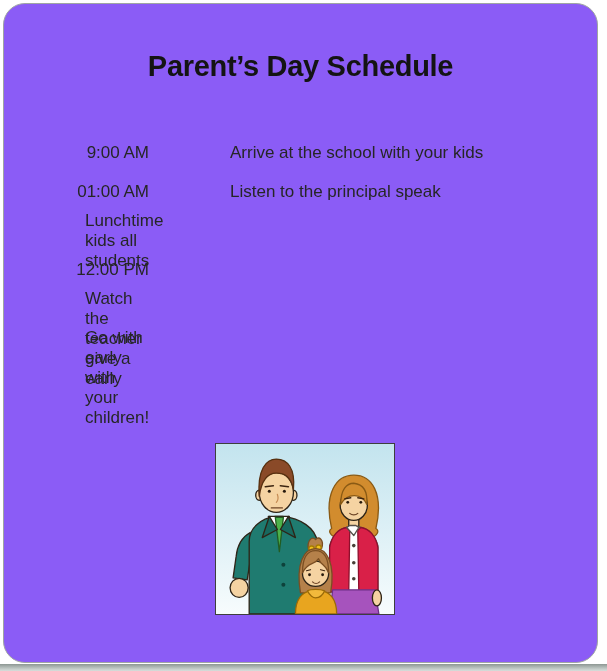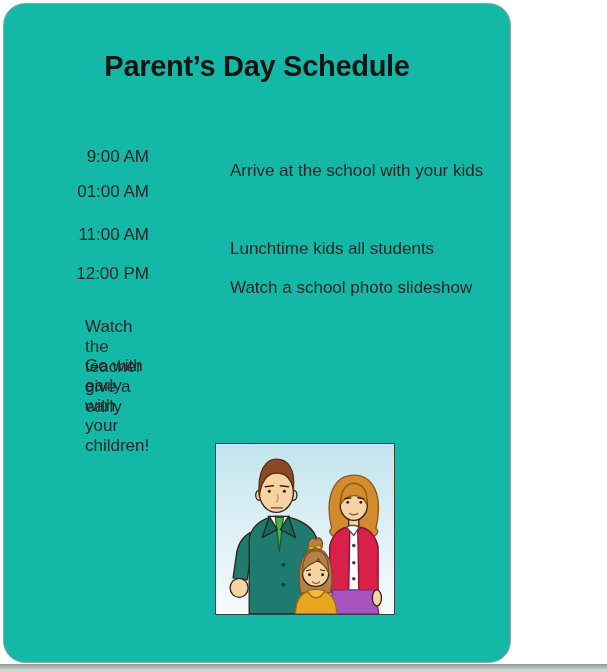--- a/index.html
+++ b/index.html
@@ -23,24 +23,24 @@
     left: 0;
     top: 664px;
     width: 607px;
     height: 7px;
     background: linear-gradient(to bottom, #8d9793, #c4ccc9 70%, #d7dddb);
   }
   .card {
     position: absolute;
     left: 3px;
     top: 3px;
-    width: 508px;
+    width: 595px;
     height: 660px;
     box-sizing: border-box;
-    background: #14b8a6;
+    background: #8b5cf6;
     border: 1.5px solid #9fa5a3;
     border-radius: 22px;
   }
   .title {
     position: absolute;
     top: 46px;
     left: 0;
     width: 100%;
     text-align: center;
     font-size: 29px;
@@ -62,21 +62,20 @@
   }
   .time {
     text-align: right;
     font-size: 17px;
     color: #262626;
   }
   .act {
     padding-left: 81px;
     font-size: 17px;
     color: #262626;
-    margin-top: 28px;
   }
   .pic {
     position: absolute;
     left: 211px;
     top: 439px;
     width: 180px;
     height: 172px;
     box-sizing: border-box;
     border: 1.5px solid #3e3e3e;
     background: #cfe9f2;
@@ -93,30 +92,29 @@
     <div class="title">Parent’s Day Schedule</div>
 
     <div class="sched">
   <div class="row">
     <div class="time">9:00 AM</div>
     <div class="act">Arrive at the school with your kids</div>
   </div>
 
   <div class="row">
     <div class="time">01:00 AM</div>
+    <div class="act">Listen to the principal speak</div>
   </div>
 
   <div class="row">
-    <div class="time">11:00 AM</div>
     <div class="act">Lunchtime kids all students</div>
   </div>
 
   <div class="row">
     <div class="time">12:00 PM</div>
-    <div class="act">Watch a school photo slideshow</div>
   </div>
 
 
   <div class="row">
     <div class="act">Watch the teacher give a early</div>
   </div>
 
   <div class="row">
     <div class="act">Go with early with your children!</div>
   </div>

